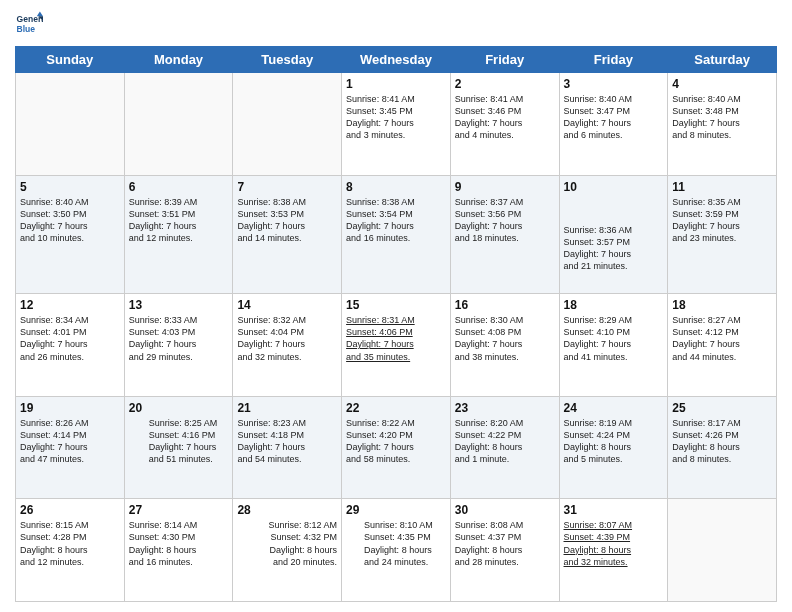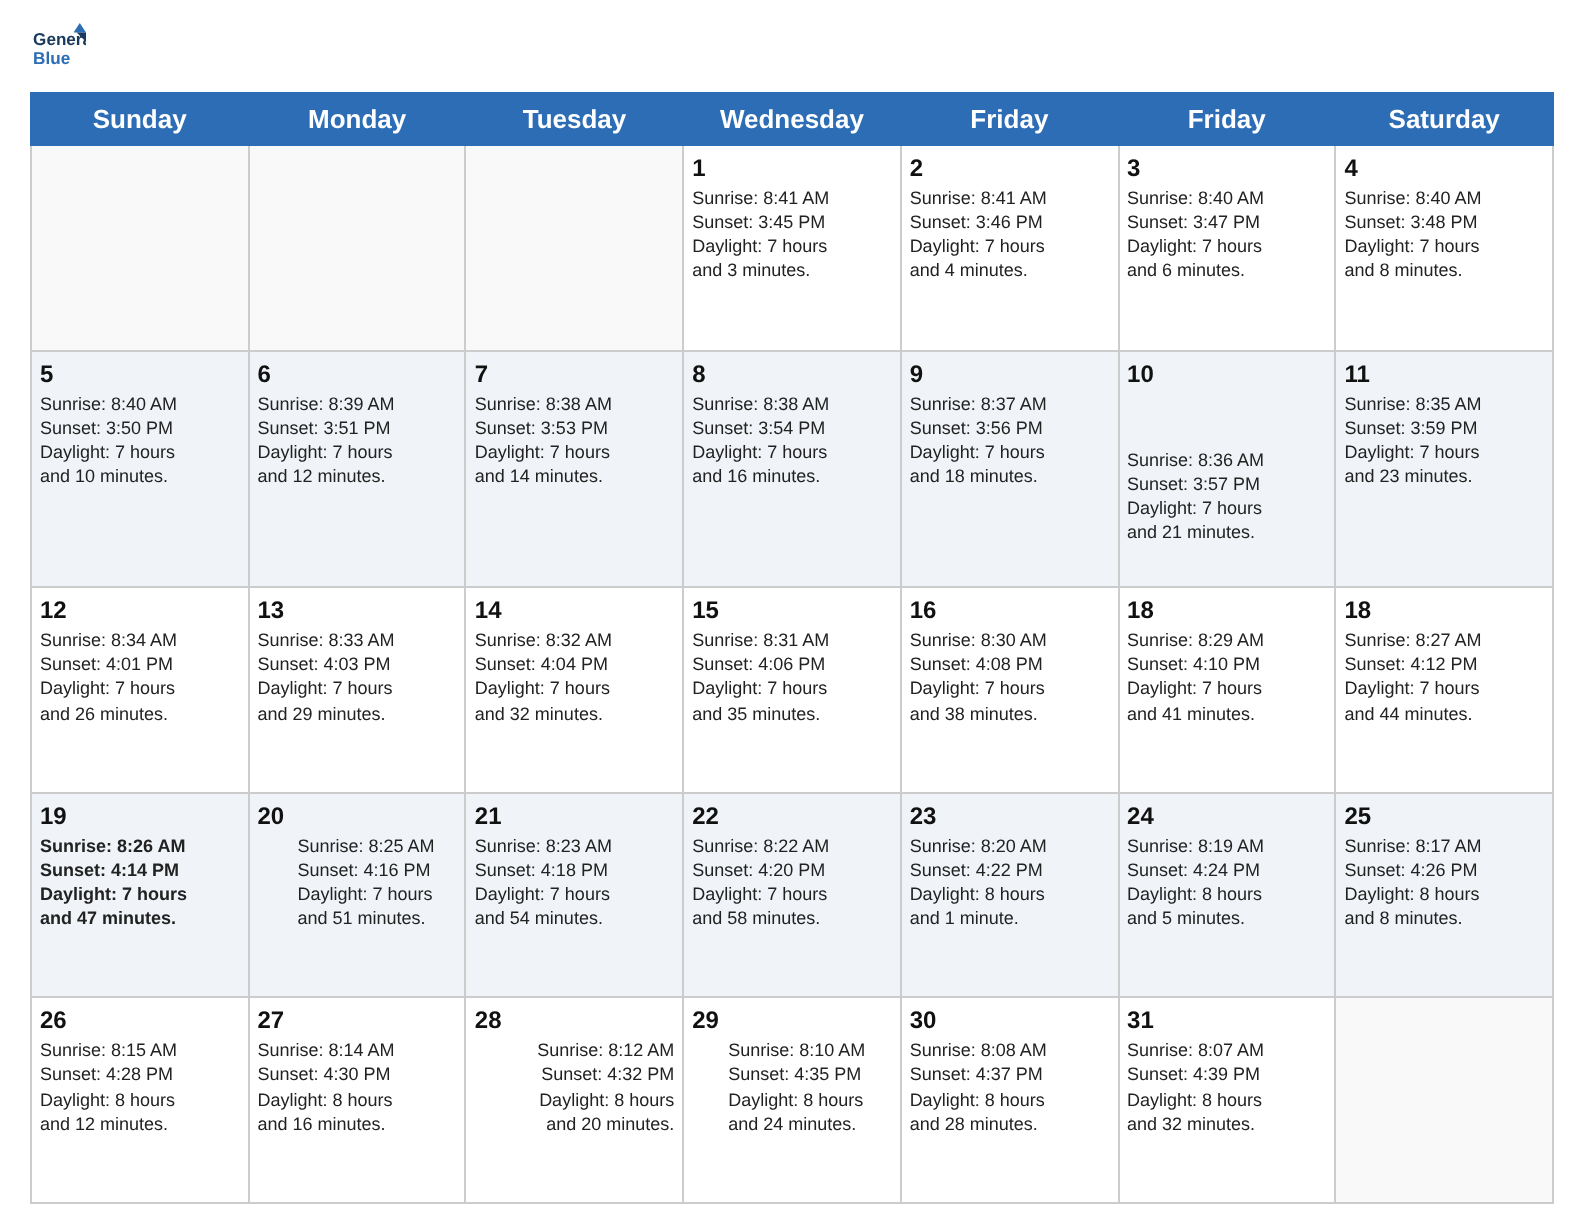--- a/index.html
+++ b/index.html
@@ -221,21 +221,21 @@
           </td>
           <td>
             <div class="day-num">14</div>
             <div class="cell-info" style="white-space: pre-line;">Sunrise: 8:32 AM
 Sunset: 4:04 PM
 Daylight: 7 hours
 and 32 minutes.</div>
           </td>
           <td>
             <div class="day-num">15</div>
-            <div class="cell-info" style="white-space: pre-line;">Sunrise: 8:31 AM
+            <div class="cell-info" style="white-space: pre-line; text-decoration: underline;">Sunrise: 8:31 AM
 Sunset: 4:06 PM
 Daylight: 7 hours
 and 35 minutes.</div>
           </td>
           <td>
             <div class="day-num">16</div>
             <div class="cell-info" style="white-space: pre-line;">Sunrise: 8:30 AM
 Sunset: 4:08 PM
 Daylight: 7 hours
 and 38 minutes.</div>
@@ -251,21 +251,21 @@
             <div class="day-num">18</div>
             <div class="cell-info" style="white-space: pre-line;">Sunrise: 8:27 AM
 Sunset: 4:12 PM
 Daylight: 7 hours
 and 44 minutes.</div>
           </td>
         </tr>
         <tr class="row-shade">
           <td>
             <div class="day-num">19</div>
-            <div class="cell-info" style="white-space: pre-line; font-weight: bold;">Sunrise: 8:26 AM
+            <div class="cell-info" style="white-space: pre-line;">Sunrise: 8:26 AM
 Sunset: 4:14 PM
 Daylight: 7 hours
 and 47 minutes.</div>
           </td>
           <td>
             <div class="day-num">20</div>
             <div class="cell-info" style="white-space: pre-line; margin-left: 20px;">Sunrise: 8:25 AM
 Sunset: 4:16 PM
 Daylight: 7 hours
 and 51 minutes.</div>
@@ -337,21 +337,21 @@
           </td>
           <td>
             <div class="day-num">30</div>
             <div class="cell-info" style="white-space: pre-line;">Sunrise: 8:08 AM
 Sunset: 4:37 PM
 Daylight: 8 hours
 and 28 minutes.</div>
           </td>
           <td>
             <div class="day-num">31</div>
-            <div class="cell-info" style="white-space: pre-line;">Sunrise: 8:07 AM
+            <div class="cell-info" style="white-space: pre-line; text-decoration: underline;">Sunrise: 8:07 AM
 Sunset: 4:39 PM
 Daylight: 8 hours
 and 32 minutes.</div>
           </td>
           <td class="empty"></td>
         </tr>
       </tbody>
   </table>
 </div>
 

